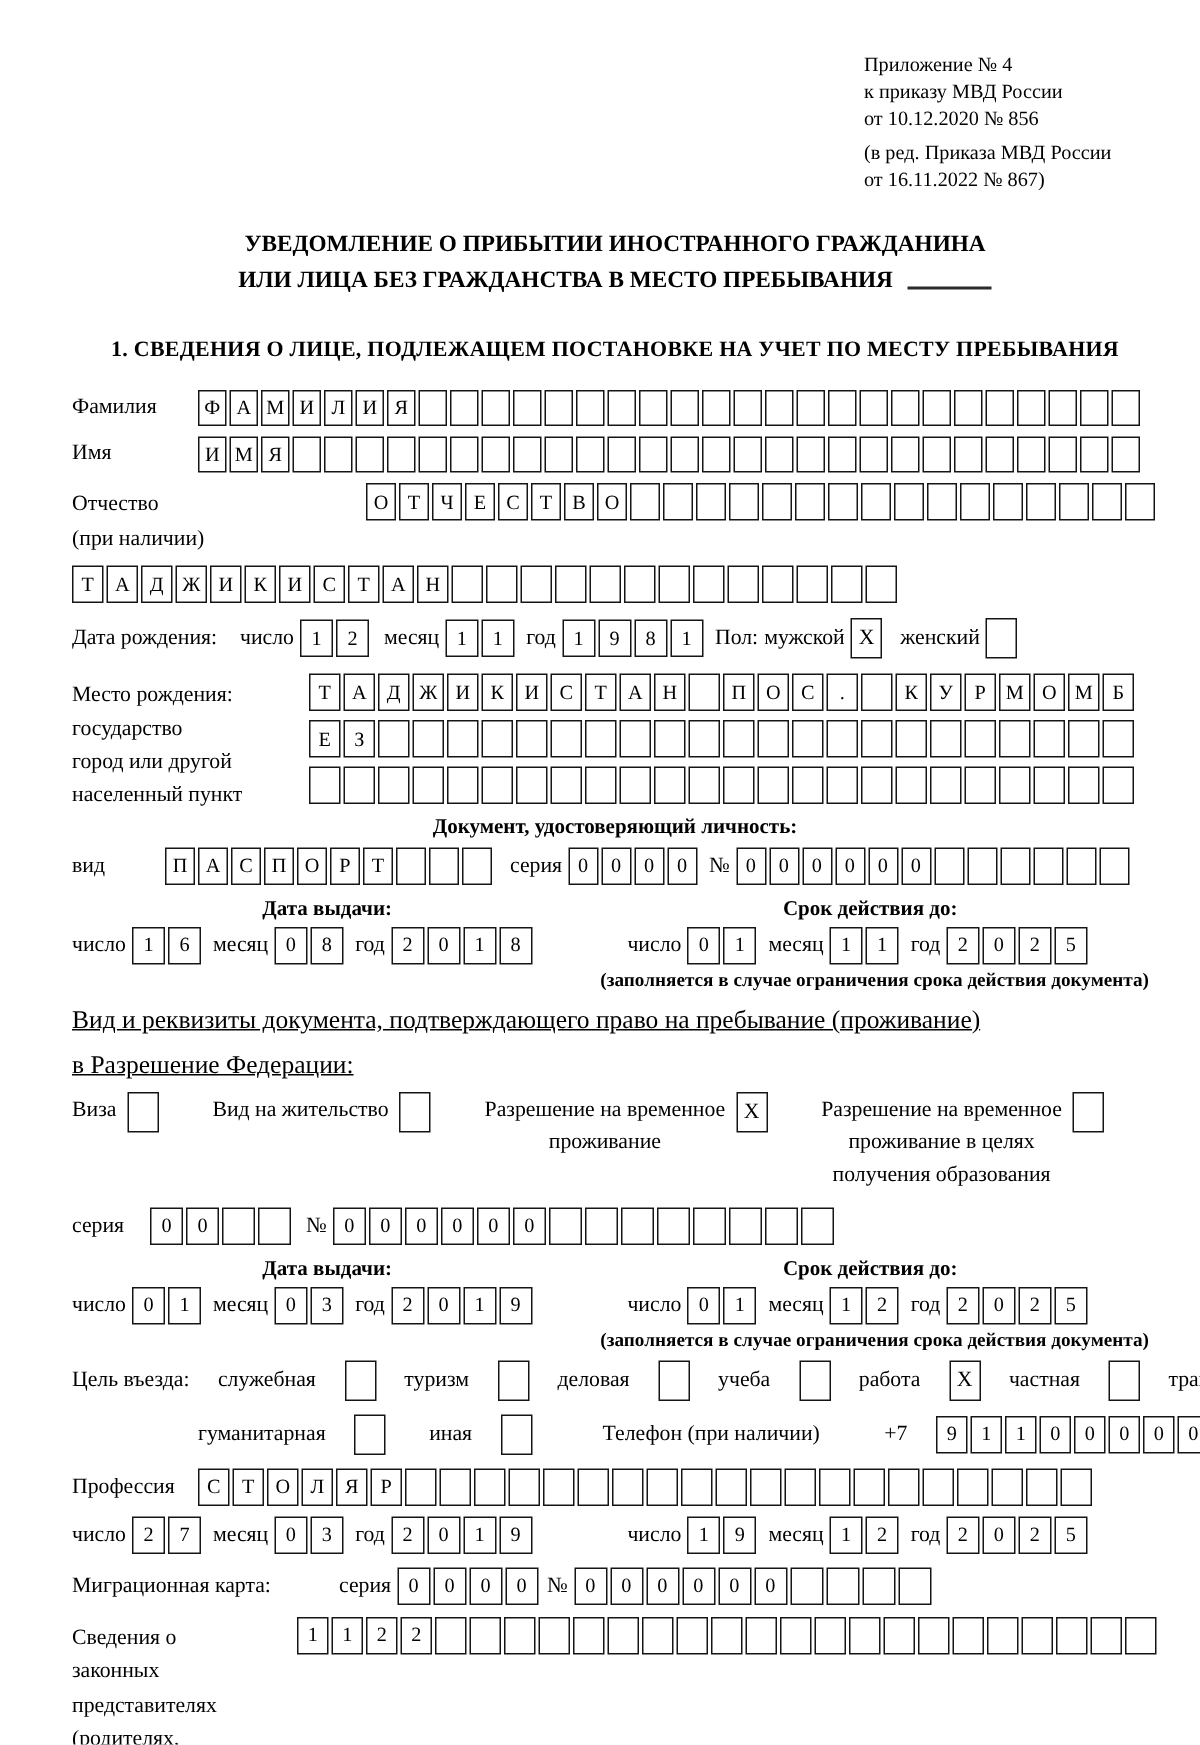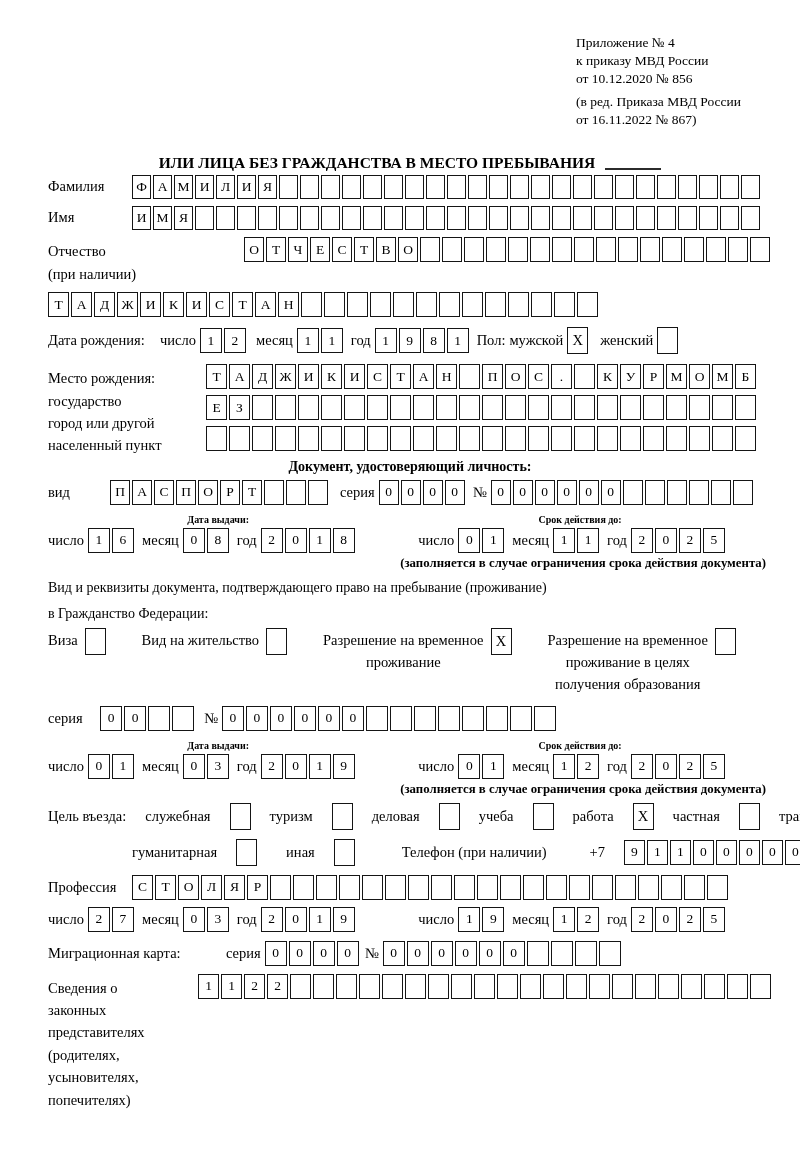--- a/index.html
+++ b/index.html
@@ -28,32 +28,32 @@
   .cell{box-sizing:border-box;flex:none;display:flex;align-items:center;justify-content:center;
         width:22px;height:25px;border:1.7px solid #151515;font-size:13.5px;background:#fff;}
   .c19 .cell{width:19px;height:24px;}
   .c20 .cell{width:20px;}
   .c21 .cell{width:21px;}
   
   .cb{box-sizing:border-box;flex:none;display:inline-block;width:21px;height:27px;border:1.7px solid #151515;
       text-align:center;font-size:14.5px;line-height:25px;background:#fff;}
 
   
-  .dhead{display:flex;font-weight:bold;font-size:10px;margin:9px 0 3px 0;}
+  .dhead{display:flex;font-weight:bold;font-size:14px;margin:9px 0 3px 0;}
   .dhead .h1{width:47%;text-align:center;}
   .dhead .h2{width:53%;text-align:center;}
   .daterow{display:flex;align-items:center;}
   .dg{display:flex;align-items:center;}
   .dg1{width:47%;}
   .dg2{width:53%;}
   .dlab{font-size:14.5px;margin-right:4px;flex:none;}
   .dg .cells{margin-right:8px;}
   .note{font-size:12.8px;font-weight:bold;text-align:right;margin:3px 6px 6px 0;}
 
-  .para{font-size:14px;line-height:1.55;margin:4px 0 2px 0;}
+  .para{font-size:17px;line-height:1.55;margin:4px 0 2px 0;text-decoration:underline;}
 
   
   .optrow{display:flex;align-items:flex-start;gap:26px;margin:4px 0 10px 0;}
   .opt{display:flex;align-items:flex-start;gap:7px;}
   .opt .olabel{font-size:14.5px;line-height:1.5;padding-top:2px;}
 
   
   .purrow{display:flex;align-items:center;gap:19px;margin-bottom:9px;flex-wrap:nowrap;}
   .purrow .plabel{font-size:14.5px;flex:none;}
   .gap-l{margin-left:10px;}
@@ -66,23 +66,25 @@
   <div class="hdr">
     <div>Приложение № 4</div>
     <div>к приказу МВД России</div>
     <div>от 10.12.2020 № 856</div>
     <div class="ed">(в ред. Приказа МВД России</div>
     <div>от 16.11.2022 № 867)</div>
   </div>
 
 
   <div class="title">
+    <div>УВЕДОМЛЕНИЕ О ПРИБЫТИИ ИНОСТРАННОГО ГРАЖДАНИНА</div>
     <div><span>ИЛИ ЛИЦА БЕЗ ГРАЖДАНСТВА В МЕСТО ПРЕБЫВАНИЯ</span><span class="title-underline"></span></div>
   </div>
 
+  <div class="sect">1. СВЕДЕНИЯ О ЛИЦЕ, ПОДЛЕЖАЩЕМ ПОСТАНОВКЕ НА УЧЕТ ПО МЕСТУ ПРЕБЫВАНИЯ</div>
 
   <div class="row">
     <span class="flabel" style="width:84px">Фамилия</span>
     <span class="cells c19">
         <span class="cell">Ф</span>
         <span class="cell">А</span>
         <span class="cell">М</span>
         <span class="cell">И</span>
         <span class="cell">Л</span>
         <span class="cell">И</span>
@@ -402,21 +404,21 @@
           <span class="cell">2</span>
           <span class="cell">0</span>
           <span class="cell">2</span>
           <span class="cell">5</span>
         </span>
     </span>
   </div>
   <div class="note">(заполняется в случае ограничения срока действия документа)</div>
 
   <div class="para">Вид и реквизиты документа, подтверждающего право на пребывание (проживание)</div>
-  <div class="para">в Гражданство Федерации:</div>
+  <div class="para">в Разрешение Федерации:</div>
 
   <div class="optrow">
     <span class="opt">
       <span class="olabel">Виза</span>
       <span class="cb"></span>
     </span>
     <span class="opt gap-l">
       <span class="olabel">Вид на жительство</span>
       <span class="cb"></span>
     </span>

